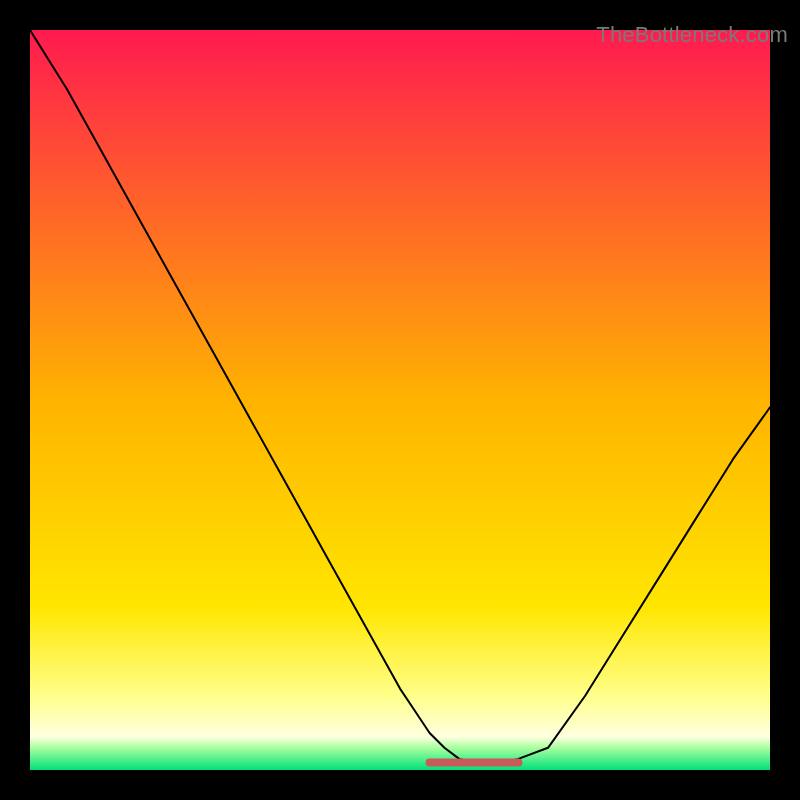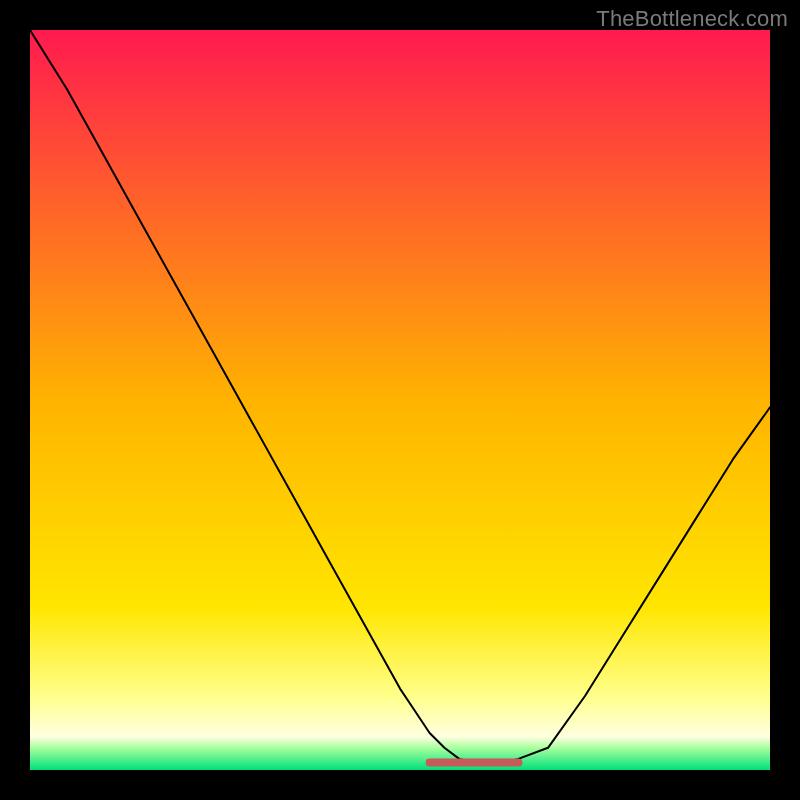--- a/index.html
+++ b/index.html
@@ -12,21 +12,21 @@
     font-family: Arial, Helvetica, sans-serif;
   }
   .frame {
     position: relative;
     width: 800px;
     height: 800px;
     background: #000;
   }
   .watermark {
     position: absolute;
-    top: 6px;
+    top: 22px;
     right: 12px;
     color: #7a7a7a;
     font-size: 22px;
     font-weight: 500;
     letter-spacing: 0.2px;
     z-index: 10;
   }
   .plot {
     position: absolute;
     left: 30px;

